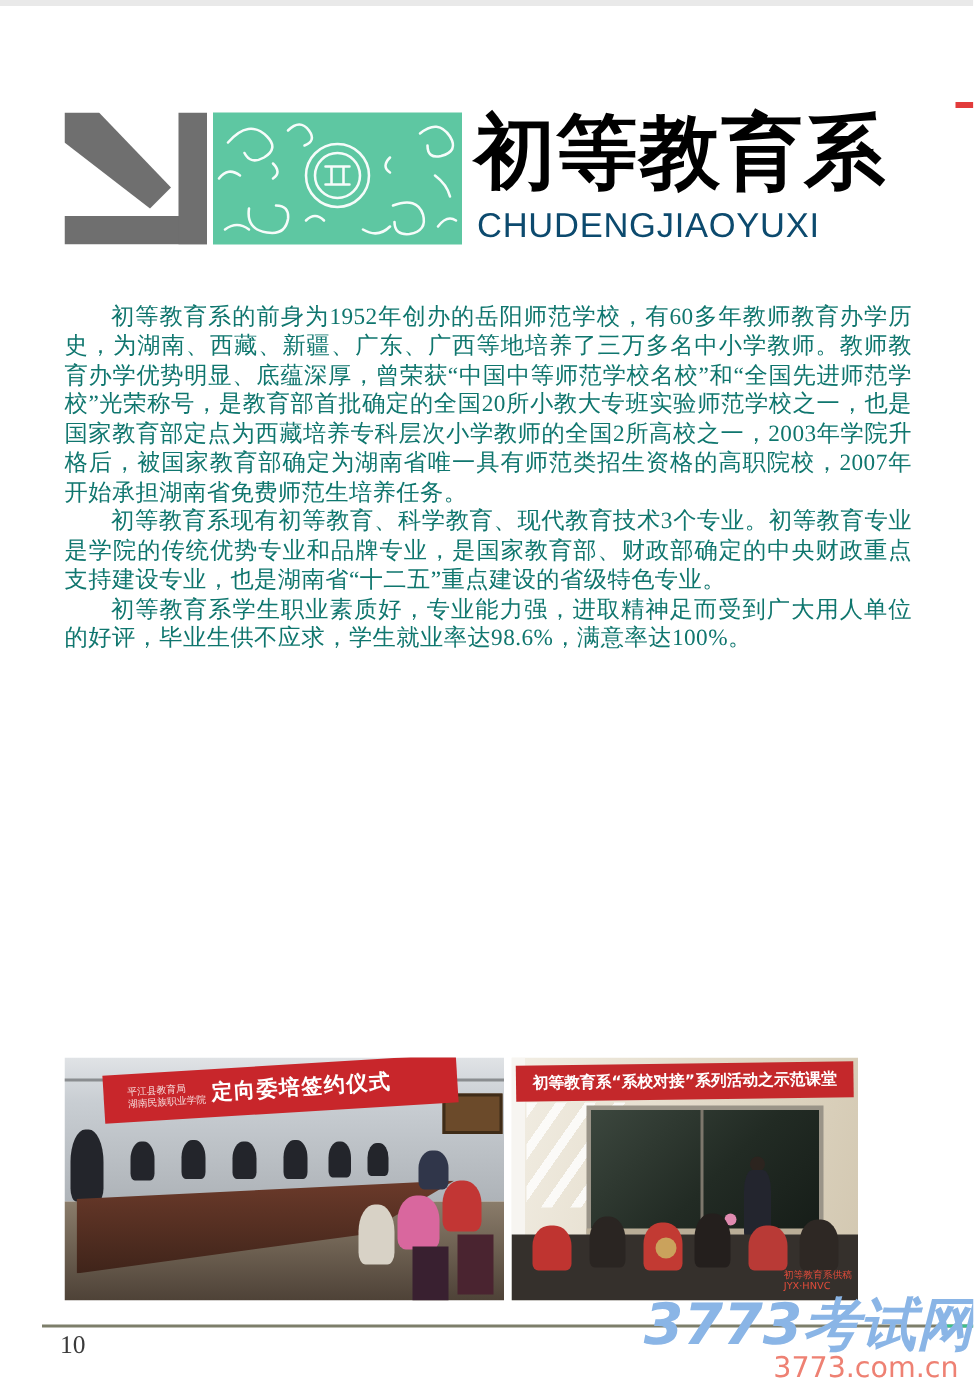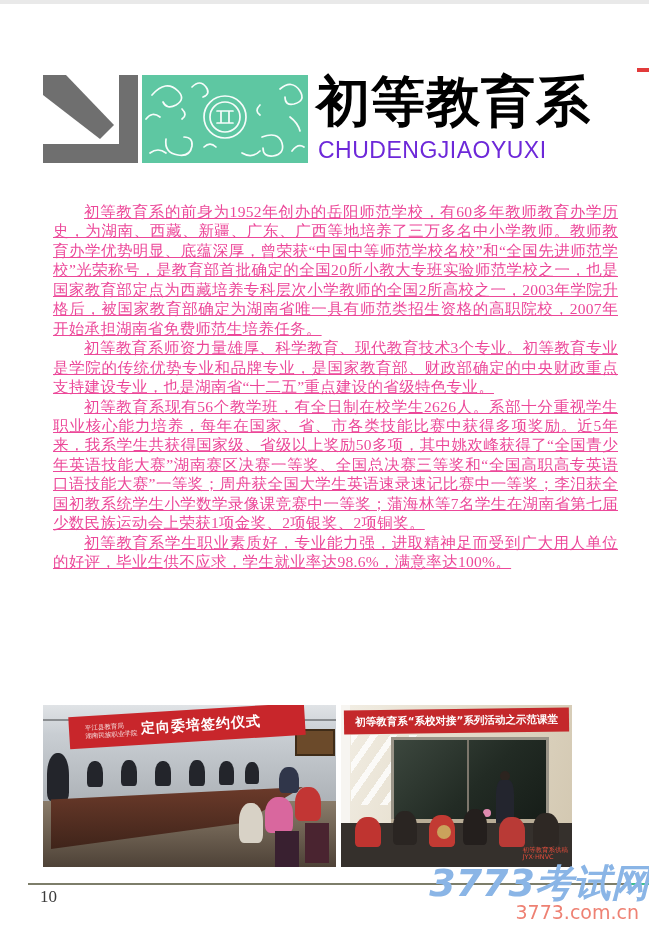--- a/index.html
+++ b/index.html
@@ -9,25 +9,25 @@
   .red-dash{position:absolute;left:637px;top:68px;width:12px;height:4px;background:#e23b3b;}
 
   
   .dept-logo{position:absolute;left:43px;top:75px;width:95px;height:88px;}
   .pattern-block{position:absolute;left:142px;top:75px;width:166px;height:88px;background:#5ec7a2;}
   .dept-title{position:absolute;left:316px;top:66px;width:300px;height:72px;
         font-family:"DejaVu Sans","Liberation Sans",sans-serif;font-weight:900;
         font-size:54px;line-height:72px;letter-spacing:1px;color:#000000;white-space:nowrap;}
   .dept-subtitle{position:absolute;left:318px;top:137px;width:300px;
         font-family:"Liberation Sans","DejaVu Sans",sans-serif;font-size:23px;
-        letter-spacing:.5px;color:#6d28d9;white-space:nowrap;}
+        letter-spacing:.5px;color:#0c4a6e;white-space:nowrap;}
 
   
-  .article{position:absolute;left:53px;top:202px;width:565px;color:#ec4899;
-        font-size:15.5px;line-height:19.45px;text-align:justify;letter-spacing:.3px;text-decoration:underline;}
+  .article{position:absolute;left:43px;top:202px;width:565px;color:#0f766e;
+        font-size:15.5px;line-height:19.45px;text-align:justify;letter-spacing:.3px;}
   .article p{margin:0;text-indent:2em;}
 
   
   .photo{position:absolute;top:705px;height:162px;overflow:hidden;}
   .photo-left{left:43px;width:293px;}
   .photo-right{left:341px;width:231px;}
   .abs{position:absolute;}
 
   .lp-banner{position:absolute;left:26px;top:5px;width:236px;height:32px;background:#c8262b;
         transform:rotate(-3.5deg);color:#fff;display:flex;align-items:center;
@@ -89,22 +89,21 @@
         <path d="M150,76 q6,-8 12,-4"></path>
       </g>
     </svg>
   </div>
 
   <div class="dept-title">初等教育系</div>
   <div class="dept-subtitle">CHUDENGJIAOYUXI</div>
 
   <div class="article">
     <p>初等教育系的前身为1952年创办的岳阳师范学校，有60多年教师教育办学历史，为湖南、西藏、新疆、广东、广西等地培养了三万多名中小学教师。教师教育办学优势明显、底蕴深厚，曾荣获“中国中等师范学校名校”和“全国先进师范学校”光荣称号，是教育部首批确定的全国20所小教大专班实验师范学校之一，也是国家教育部定点为西藏培养专科层次小学教师的全国2所高校之一，2003年学院升格后，被国家教育部确定为湖南省唯一具有师范类招生资格的高职院校，2007年开始承担湖南省免费师范生培养任务。</p>
-    <p>初等教育系师资力量雄厚、科学教育、现代教育技术3个专业。初等教育专业是学院的传统优势专业和品牌专业，是国家教育部、财政部确定的中央财政重点支持建设专业，也是湖南省“十二五”重点建设的省级特色专业。</p>
-    <p>初等教育系现有56个教学班，有全日制在校学生2626人。系部十分重视学生职业核心能力培养，每年在国家、省、市各类技能比赛中获得多项奖励。近5年来，我系学生共获得国家级、省级以上奖励50多项，其中姚欢峰获得了“全国青少年英语技能大赛”湖南赛区决赛一等奖、全国总决赛三等奖和“全国高职高专英语口语技能大赛”一等奖；周舟获全国大学生英语速录速记比赛中一等奖；李汨获全国初教系统学生小学数学录像课竞赛中一等奖；蒲海林等7名学生在湖南省第七届少数民族运动会上荣获1项金奖、2项银奖、2项铜奖。</p>
+    <p>初等教育系现有初等教育、科学教育、现代教育技术3个专业。初等教育专业是学院的传统优势专业和品牌专业，是国家教育部、财政部确定的中央财政重点支持建设专业，也是湖南省“十二五”重点建设的省级特色专业。</p>
     <p>初等教育系学生职业素质好，专业能力强，进取精神足而受到广大用人单位的好评，毕业生供不应求，学生就业率达98.6%，满意率达100%。</p>
   </div>
 
   <div class="photo photo-left">
     <div class="abs" style="left:0;top:0;width:293px;height:96px;background:linear-gradient(180deg,#e0e3e6 0%,#c9ced3 30%,#aeb3b8 100%);"></div>
     <div class="abs" style="left:0;top:14px;width:293px;height:2px;background:#8a8d90;"></div>
     <div class="abs" style="left:0;top:96px;width:293px;height:66px;background:linear-gradient(180deg,#8a7c6a,#4e4237);"></div>
     <div class="abs" style="left:214px;top:13px;width:26px;height:16px;background:#2a2f38;"></div>
     <div class="abs" style="left:252px;top:24px;width:36px;height:23px;background:#6b4a2a;border:2px solid #3f2c18;"></div>
     <div class="lp-banner">

